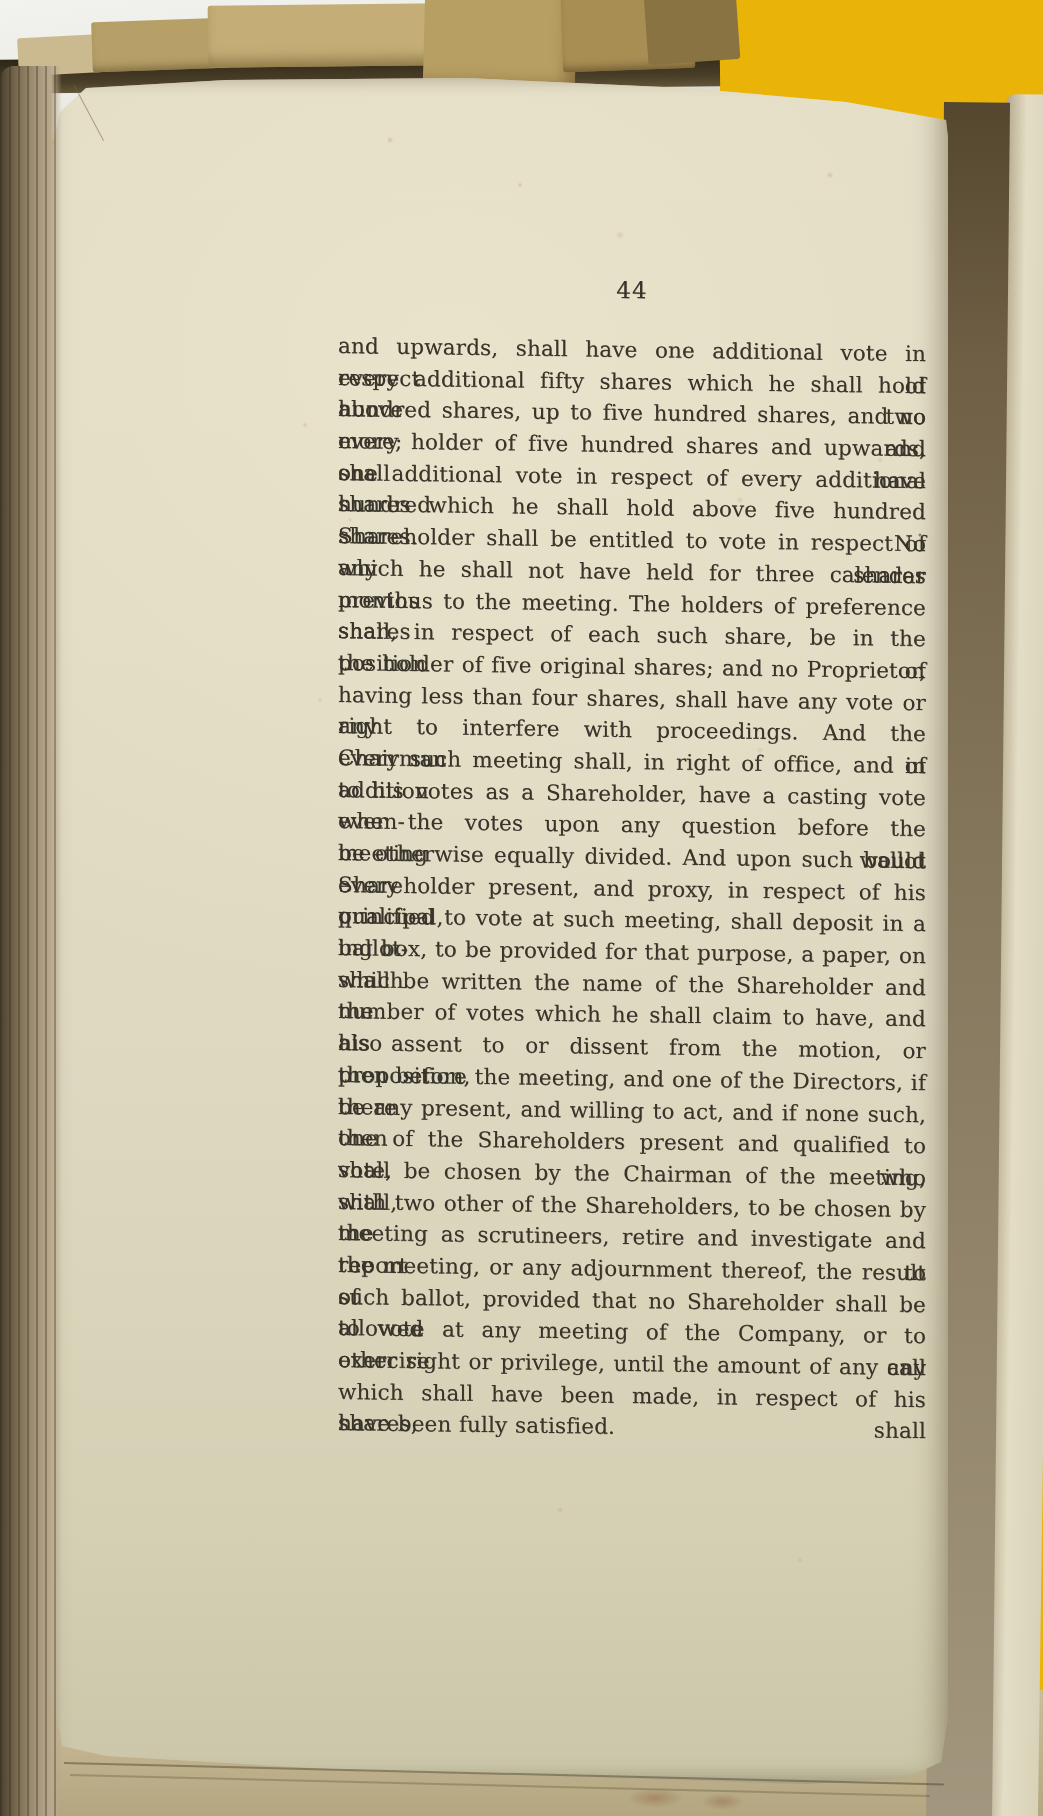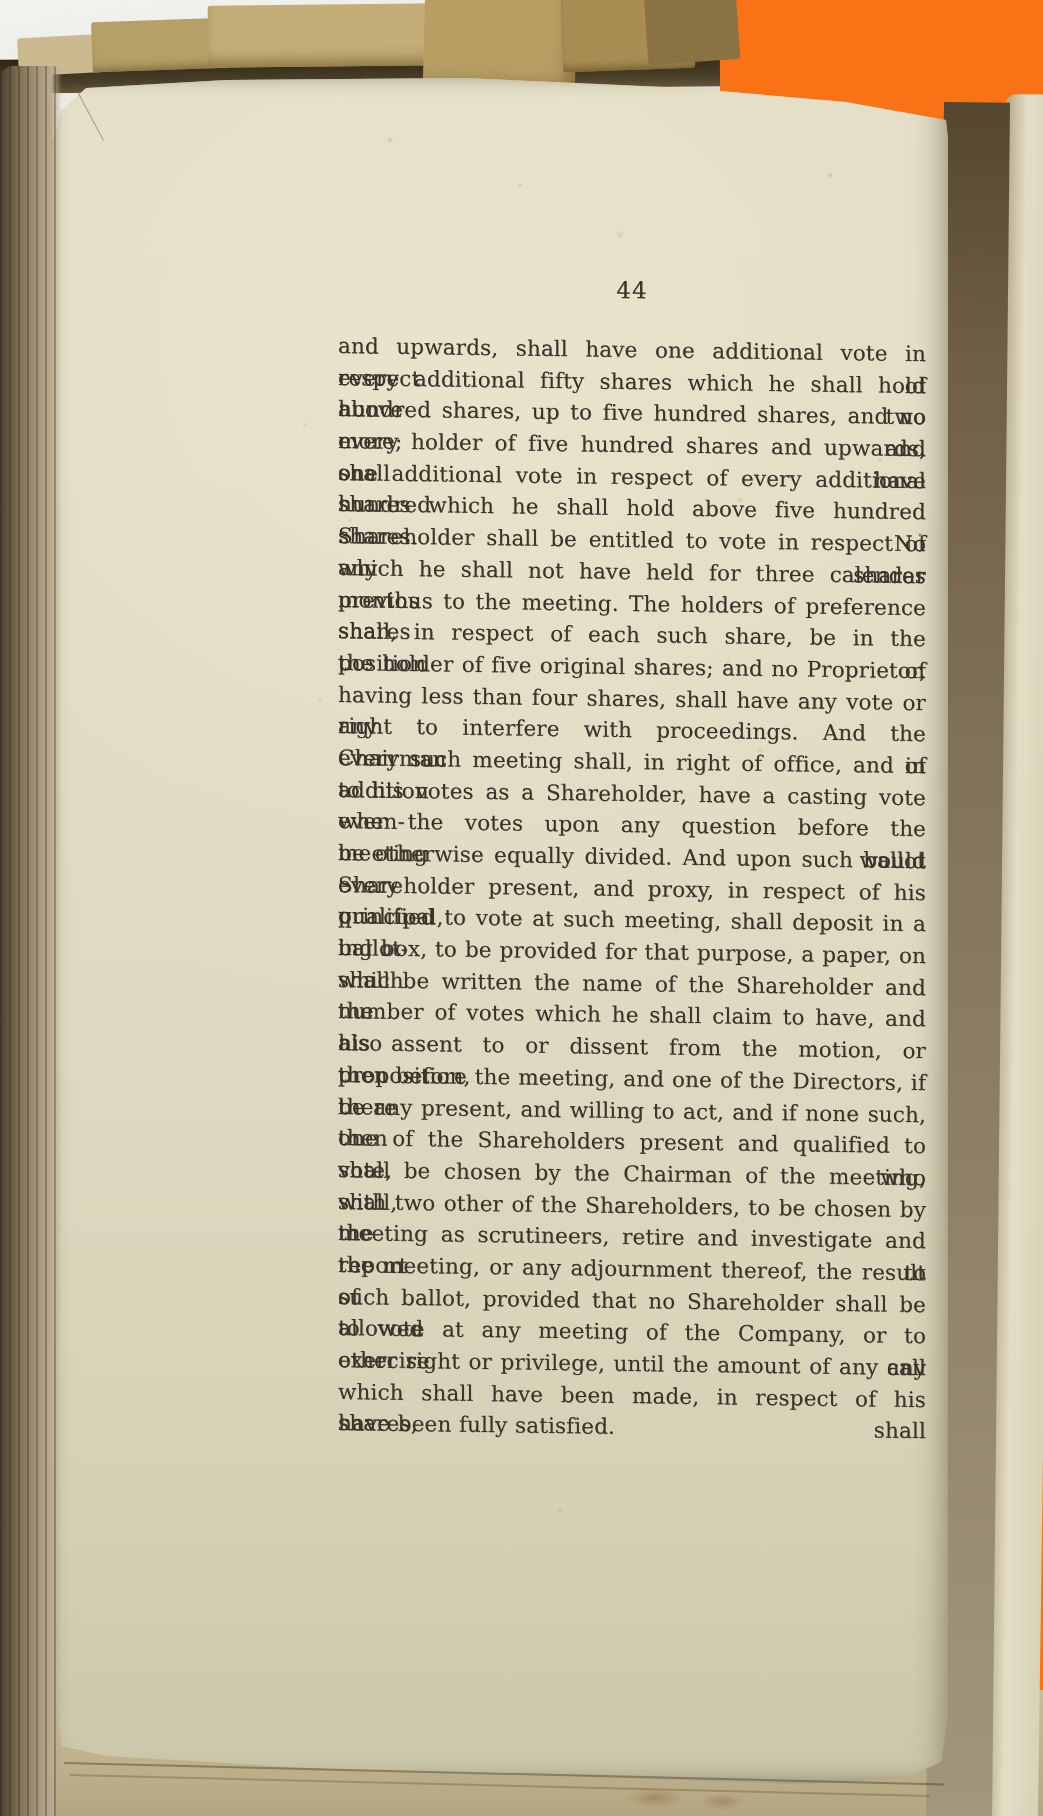--- a/index.html
+++ b/index.html
@@ -1,18 +1,18 @@
 <!DOCTYPE html>
 <html><head>
 <meta charset="utf-8">
 <style>
   html,body{margin:0;padding:0;background:#0d0c11;}
   .scene{
     position:relative;width:1043px;height:1816px;overflow:hidden;
-    background:#f97316;
+    background:#eab308;
     font-family:"DejaVu Serif","Liberation Serif",serif;
   }
   .abs{position:absolute;}
   
   .bg-white{left:-20px;top:-10px;width:740px;height:150px;
     background:linear-gradient(172deg,#f3f4f0 0%,#e9eae4 55%,#d2d0c6 100%);}
   
   .dark-band{left:-10px;top:56px;width:730px;height:34px;
     background:linear-gradient(180deg,#2d2616 0%,#4a3f28 70%,#625538 100%);
     transform:rotate(-0.6deg);}

